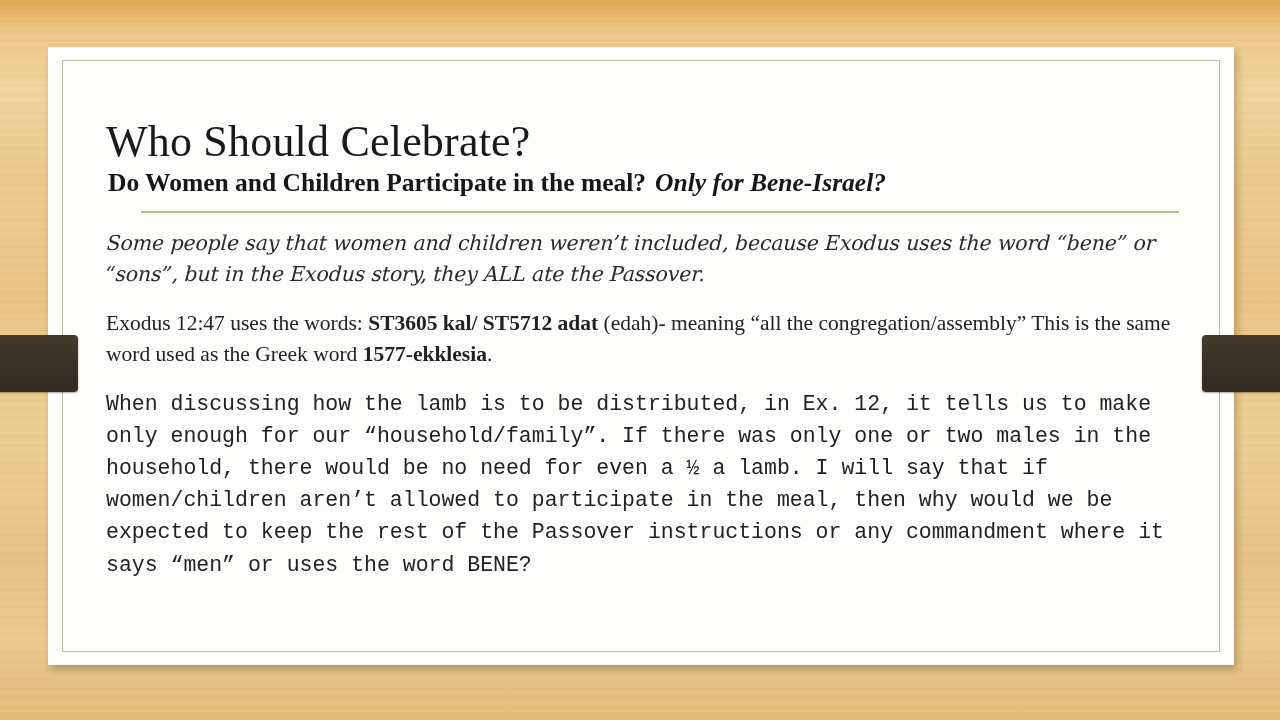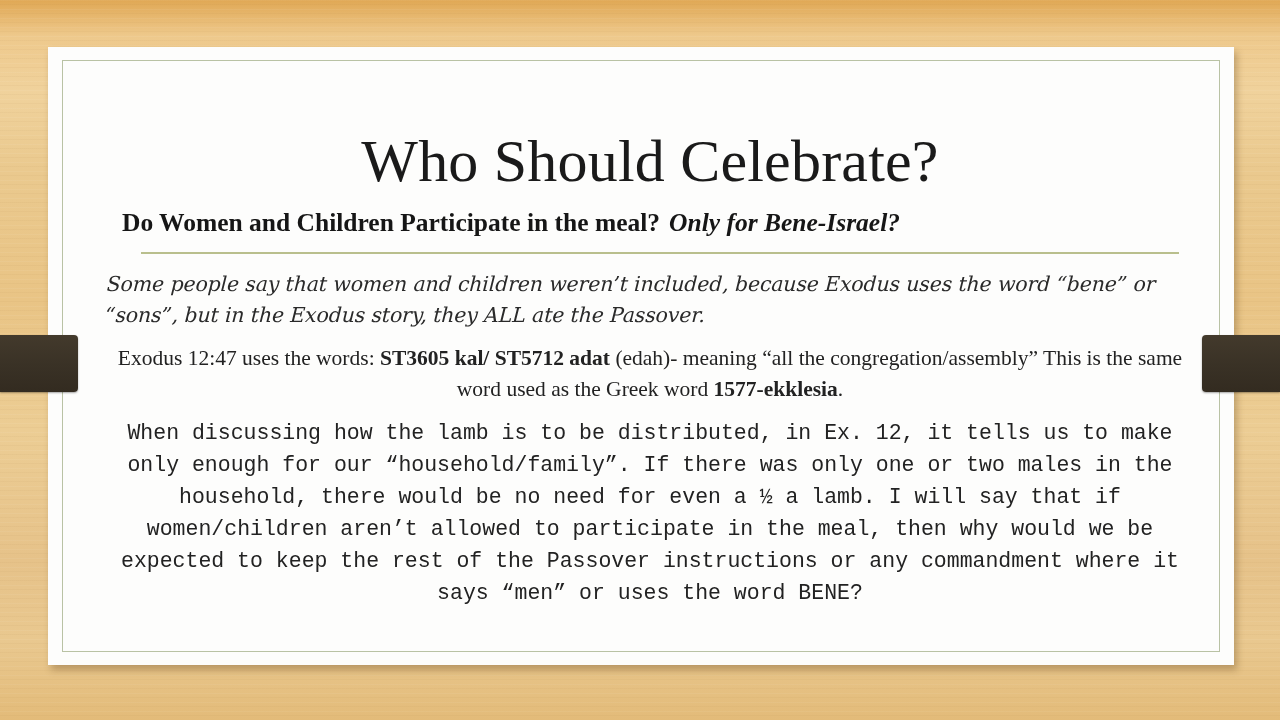--- a/index.html
+++ b/index.html
@@ -88,35 +88,35 @@
   
   .content {
     position: absolute;
     left: 58px;
     top: 72px;
     right: 40px;
     color: #1b1b1b;
   }
 
   .slide-title {
-    text-align: center;
-    font-size: 60px;
+    text-align: left;
+    font-size: 44px;
     line-height: 1.06;
     font-weight: 400;
     letter-spacing: 0.2px;
     color: #1a1a1a;
-    margin: 11px 0 2px 0;
+    margin: 0 0 2px 0;
     font-family: "Liberation Serif", "DejaVu Serif", serif;
   }
 
   .slide-subtitle {
     font-size: 25.5px;
     font-weight: bold;
     color: #161616;
-    margin: 14px;
+    margin: 0;
     padding-left: 2px;
     line-height: 1.18;
     white-space: nowrap;
   }
   .slide-subtitle .emph {
     font-style: italic;
     font-weight: bold;
     padding-left: 9px;
   }
 
@@ -128,21 +128,21 @@
 
   .body-block {
     margin-top: 15px;
     padding-left: 0px;
     font-size: 21.5px;
     line-height: 1.45;
     color: #222222;
   }
 
   .para { margin: 0; }
-  .para.spaced { margin-top: 12px; text-align: center; }
+  .para.spaced { margin-top: 18px; }
 
   
   .script {
     font-style: italic;
     font-size: 20.5px;
     line-height: 1.52;
     color: #2a2a2a;
     font-family: "DejaVu Serif", "Liberation Serif", serif;
     letter-spacing: -0.15px;
     transform: skewX(-3deg);

